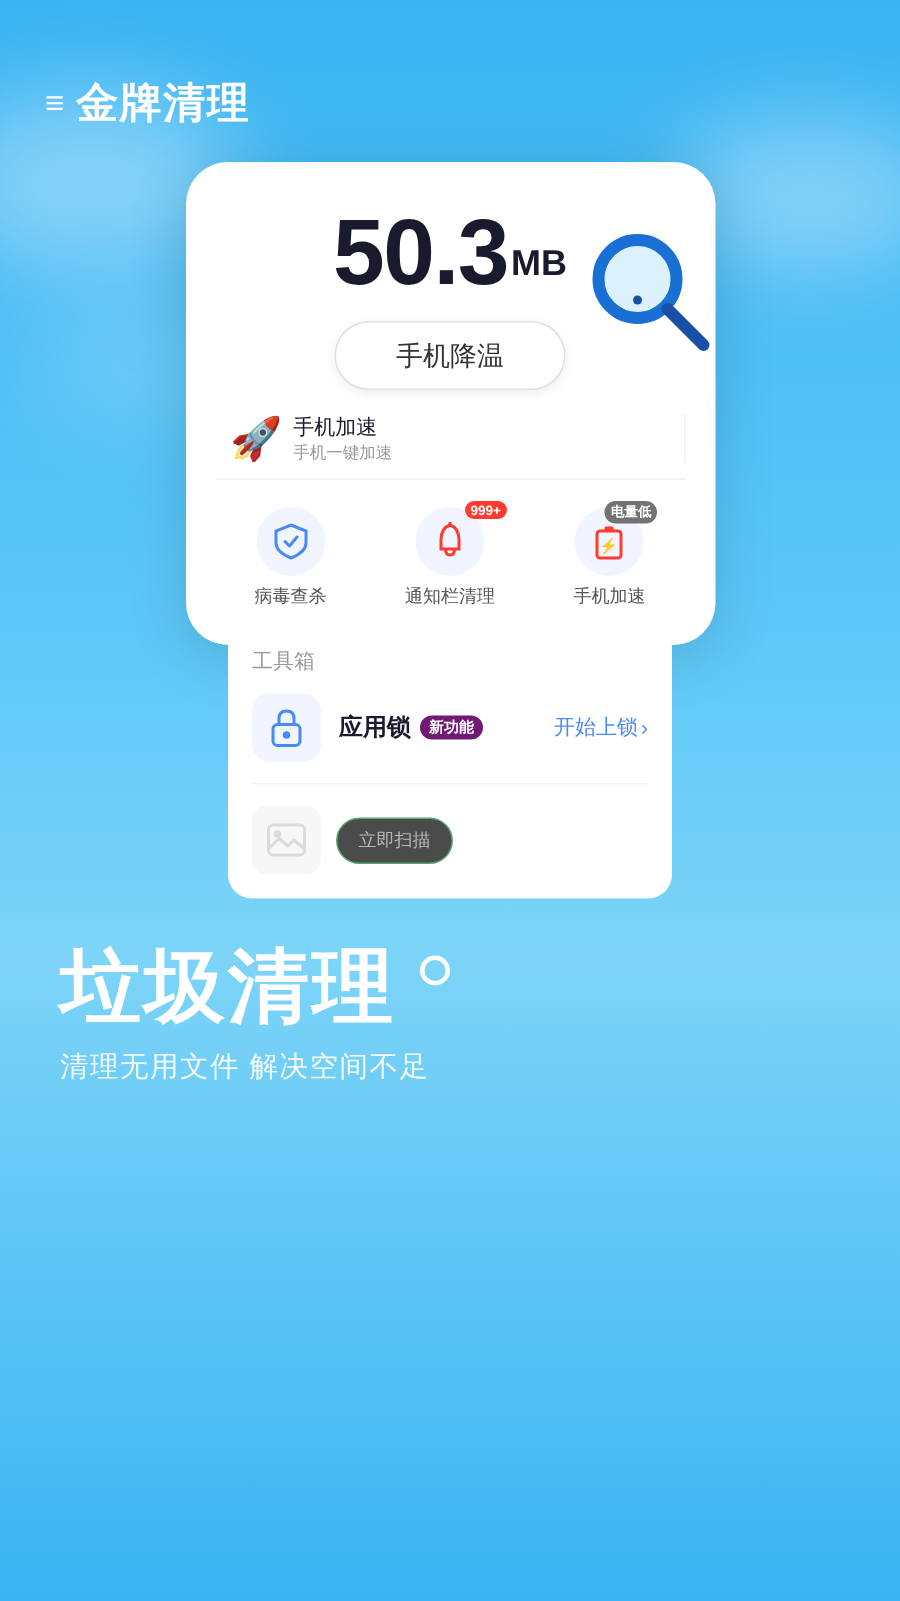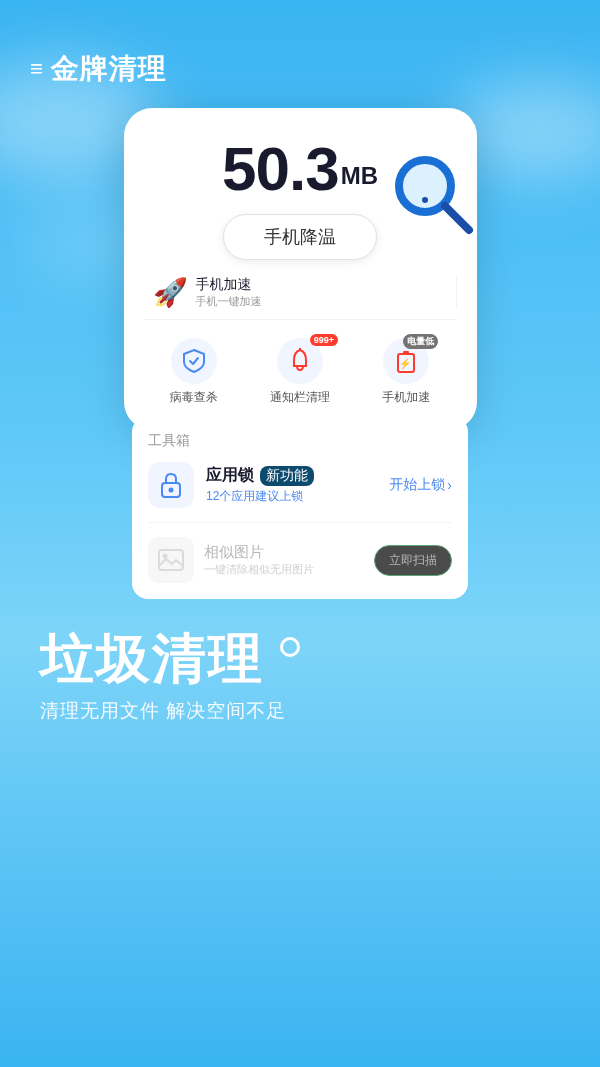--- a/index.html
+++ b/index.html
@@ -148,21 +148,21 @@
     }
     .badge-blue {
       background: #737373;
     }
 
     
     .toolbox-section {
       position: relative;
       z-index: 10;
       margin: 0 auto;
-      width: 336px;
+      width: 296px;
       background: white;
       border-radius: 16px;
       padding: 16px 16px;
       margin-top: -14px;
     }
     .toolbox-title {
       font-size: 14px;
       color: #999;
       margin-bottom: 12px;
     }
@@ -188,26 +188,26 @@
     }
     .toolbox-name {
       display: flex;
       align-items: center;
       gap: 6px;
       font-size: 16px;
       font-weight: 600;
       color: #1a1a2e;
     }
     .new-badge {
-      background: #0c4a6e;
+      background: #701a75;
       color: white;
-      font-size: 14px;
+      font-size: 10px;
       padding: 1px 6px;
       border-radius: 8px;
-      font-weight: 400;
+      font-weight: 700;
     }
     .toolbox-sub {
       font-size: 12px;
       color: #4a8af4;
       margin-top: 2px;
     }
     .toolbox-action {
       font-size: 14px;
       color: #4a8af4;
       display: flex;
@@ -413,40 +413,35 @@
         <rect x="5" y="13" width="18" height="14" rx="3" stroke="#4a8af4" stroke-width="2" fill="none"></rect>
         <path d="M9 13 L9 9 Q9 4 14 4 Q19 4 19 9 L19 13" stroke="#4a8af4" stroke-width="2" fill="none"></path>
         <circle cx="14" cy="20" r="2.5" fill="#4a8af4"></circle>
       </svg>
     </div>
     <div class="toolbox-text">
       <div class="toolbox-name">
         <span>应用锁</span>
         <span class="new-badge">新功能</span>
       </div>
-      <div class="toolbox-sub">12个应用建议上锁</div>
     </div>
     <div class="toolbox-action">
       <span>开始上锁</span>
       <span>›</span>
     </div>
   </div>
 
   <div class="similar-row">
     <div class="similar-icon">
       <svg width="28" height="24" viewBox="0 0 28 24">
         <rect x="2" y="2" width="24" height="20" rx="3" stroke="#ccc" stroke-width="2" fill="none"></rect>
         <circle cx="8" cy="8" r="2.5" fill="#ccc"></circle>
         <path d="M2 18 L9 11 L15 16 L19 12 L26 18" stroke="#ccc" stroke-width="2" fill="none" stroke-linejoin="round"></path>
       </svg>
     </div>
-    <div class="similar-text">
-      <div class="similar-name">相似图片</div>
-      <div class="similar-sub">一键清除相似无用图片</div>
-    </div>
     <button class="scan-btn">立即扫描</button>
   </div>
 </div>
 
 <div class="hero-section">
   <div class="hero-title">
     <span>垃圾清理</span>
     <div class="hero-circle"></div>
   </div>
   <div class="hero-sub">清理无用文件 解决空间不足</div>

